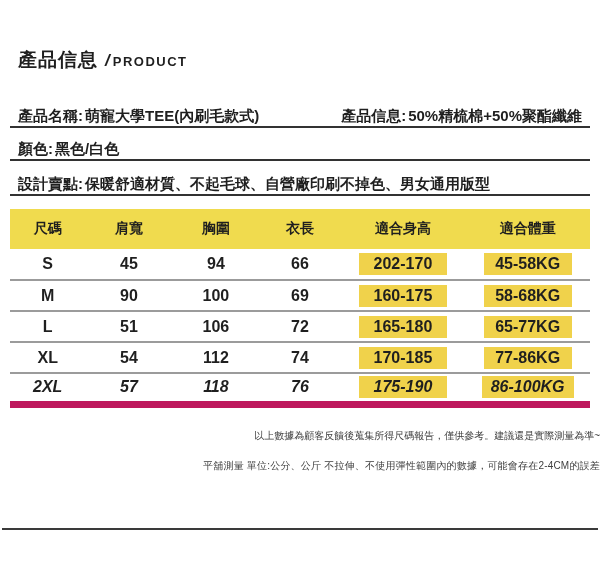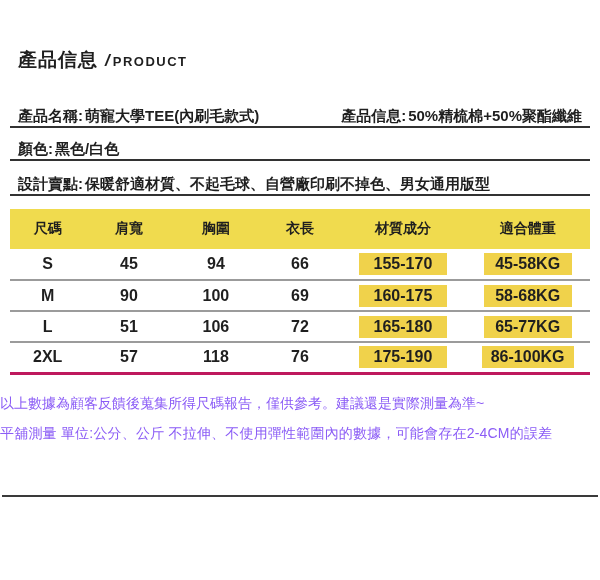--- a/index.html
+++ b/index.html
@@ -40,28 +40,28 @@
     width:580px;margin:13px auto 0 auto;border-collapse:collapse;table-layout:fixed;
   }
   table.size th{
     background:var(--header-yellow);height:40px;font-size:14px;font-weight:800;
     text-align:center;padding:0;
   }
   table.size td{
     height:31px;text-align:center;font-size:16px;font-weight:700;padding:0;
   }
   table.size tbody tr{border-bottom:2px solid #9b9b9b;}
-  table.size tbody tr:last-child{border-bottom:3px solid #be185d;}
+  table.size tbody tr:last-child{border-bottom:7px solid #be185d;font-style:italic;}
   .hl{
     display:inline-block;background:var(--highlight-yellow);
     padding:2px 9px;min-width:88px;
   }
 
   
-  .note{ text-align:left;font-size:14px;color:#8b5cf6;font-weight:500;line-height:16px;}
+  .note{ text-align:right;font-size:10px;color:#404040;font-weight:500;line-height:16px;}
   .note1{margin-top:20px;}
   .note2{margin-top:14px;letter-spacing:0.2px;}
 
   
   hr.footer-line{border:none;border-top:2px solid #3a3a3a;margin:54px 2px 0 2px;}
   .brand{margin-top:16px;text-align:center;font-size:21px;font-weight:800;}
   .brand sup{font-size:10px;font-weight:700;vertical-align:super;margin-left:3px;}
 </style>
 </head>
 <body>
@@ -104,48 +104,56 @@
         <col style="width:14%">
         <col style="width:21.5%">
         <col style="width:21.5%">
     </colgroup>
     <thead>
       <tr>
         <th>尺碼</th>
         <th>肩寬</th>
         <th>胸圍</th>
         <th>衣長</th>
-        <th>材質成分</th>
+        <th>適合身高</th>
         <th>適合體重</th>
       </tr>
     </thead>
     <tbody>
       <tr>
         <td>S</td>
         <td>45</td>
         <td>94</td>
         <td>66</td>
-        <td><span class="hl">155-170</span></td>
+        <td><span class="hl">202-170</span></td>
         <td><span class="hl">45-58KG</span></td>
       </tr>
       <tr>
         <td>M</td>
         <td>90</td>
         <td>100</td>
         <td>69</td>
         <td><span class="hl">160-175</span></td>
         <td><span class="hl">58-68KG</span></td>
       </tr>
       <tr>
         <td>L</td>
         <td>51</td>
         <td>106</td>
         <td>72</td>
         <td><span class="hl">165-180</span></td>
         <td><span class="hl">65-77KG</span></td>
+      </tr>
+      <tr>
+        <td>XL</td>
+        <td>54</td>
+        <td>112</td>
+        <td>74</td>
+        <td><span class="hl">170-185</span></td>
+        <td><span class="hl">77-86KG</span></td>
       </tr>
       <tr>
         <td>2XL</td>
         <td>57</td>
         <td>118</td>
         <td>76</td>
         <td><span class="hl">175-190</span></td>
         <td><span class="hl">86-100KG</span></td>
       </tr>
     </tbody>

